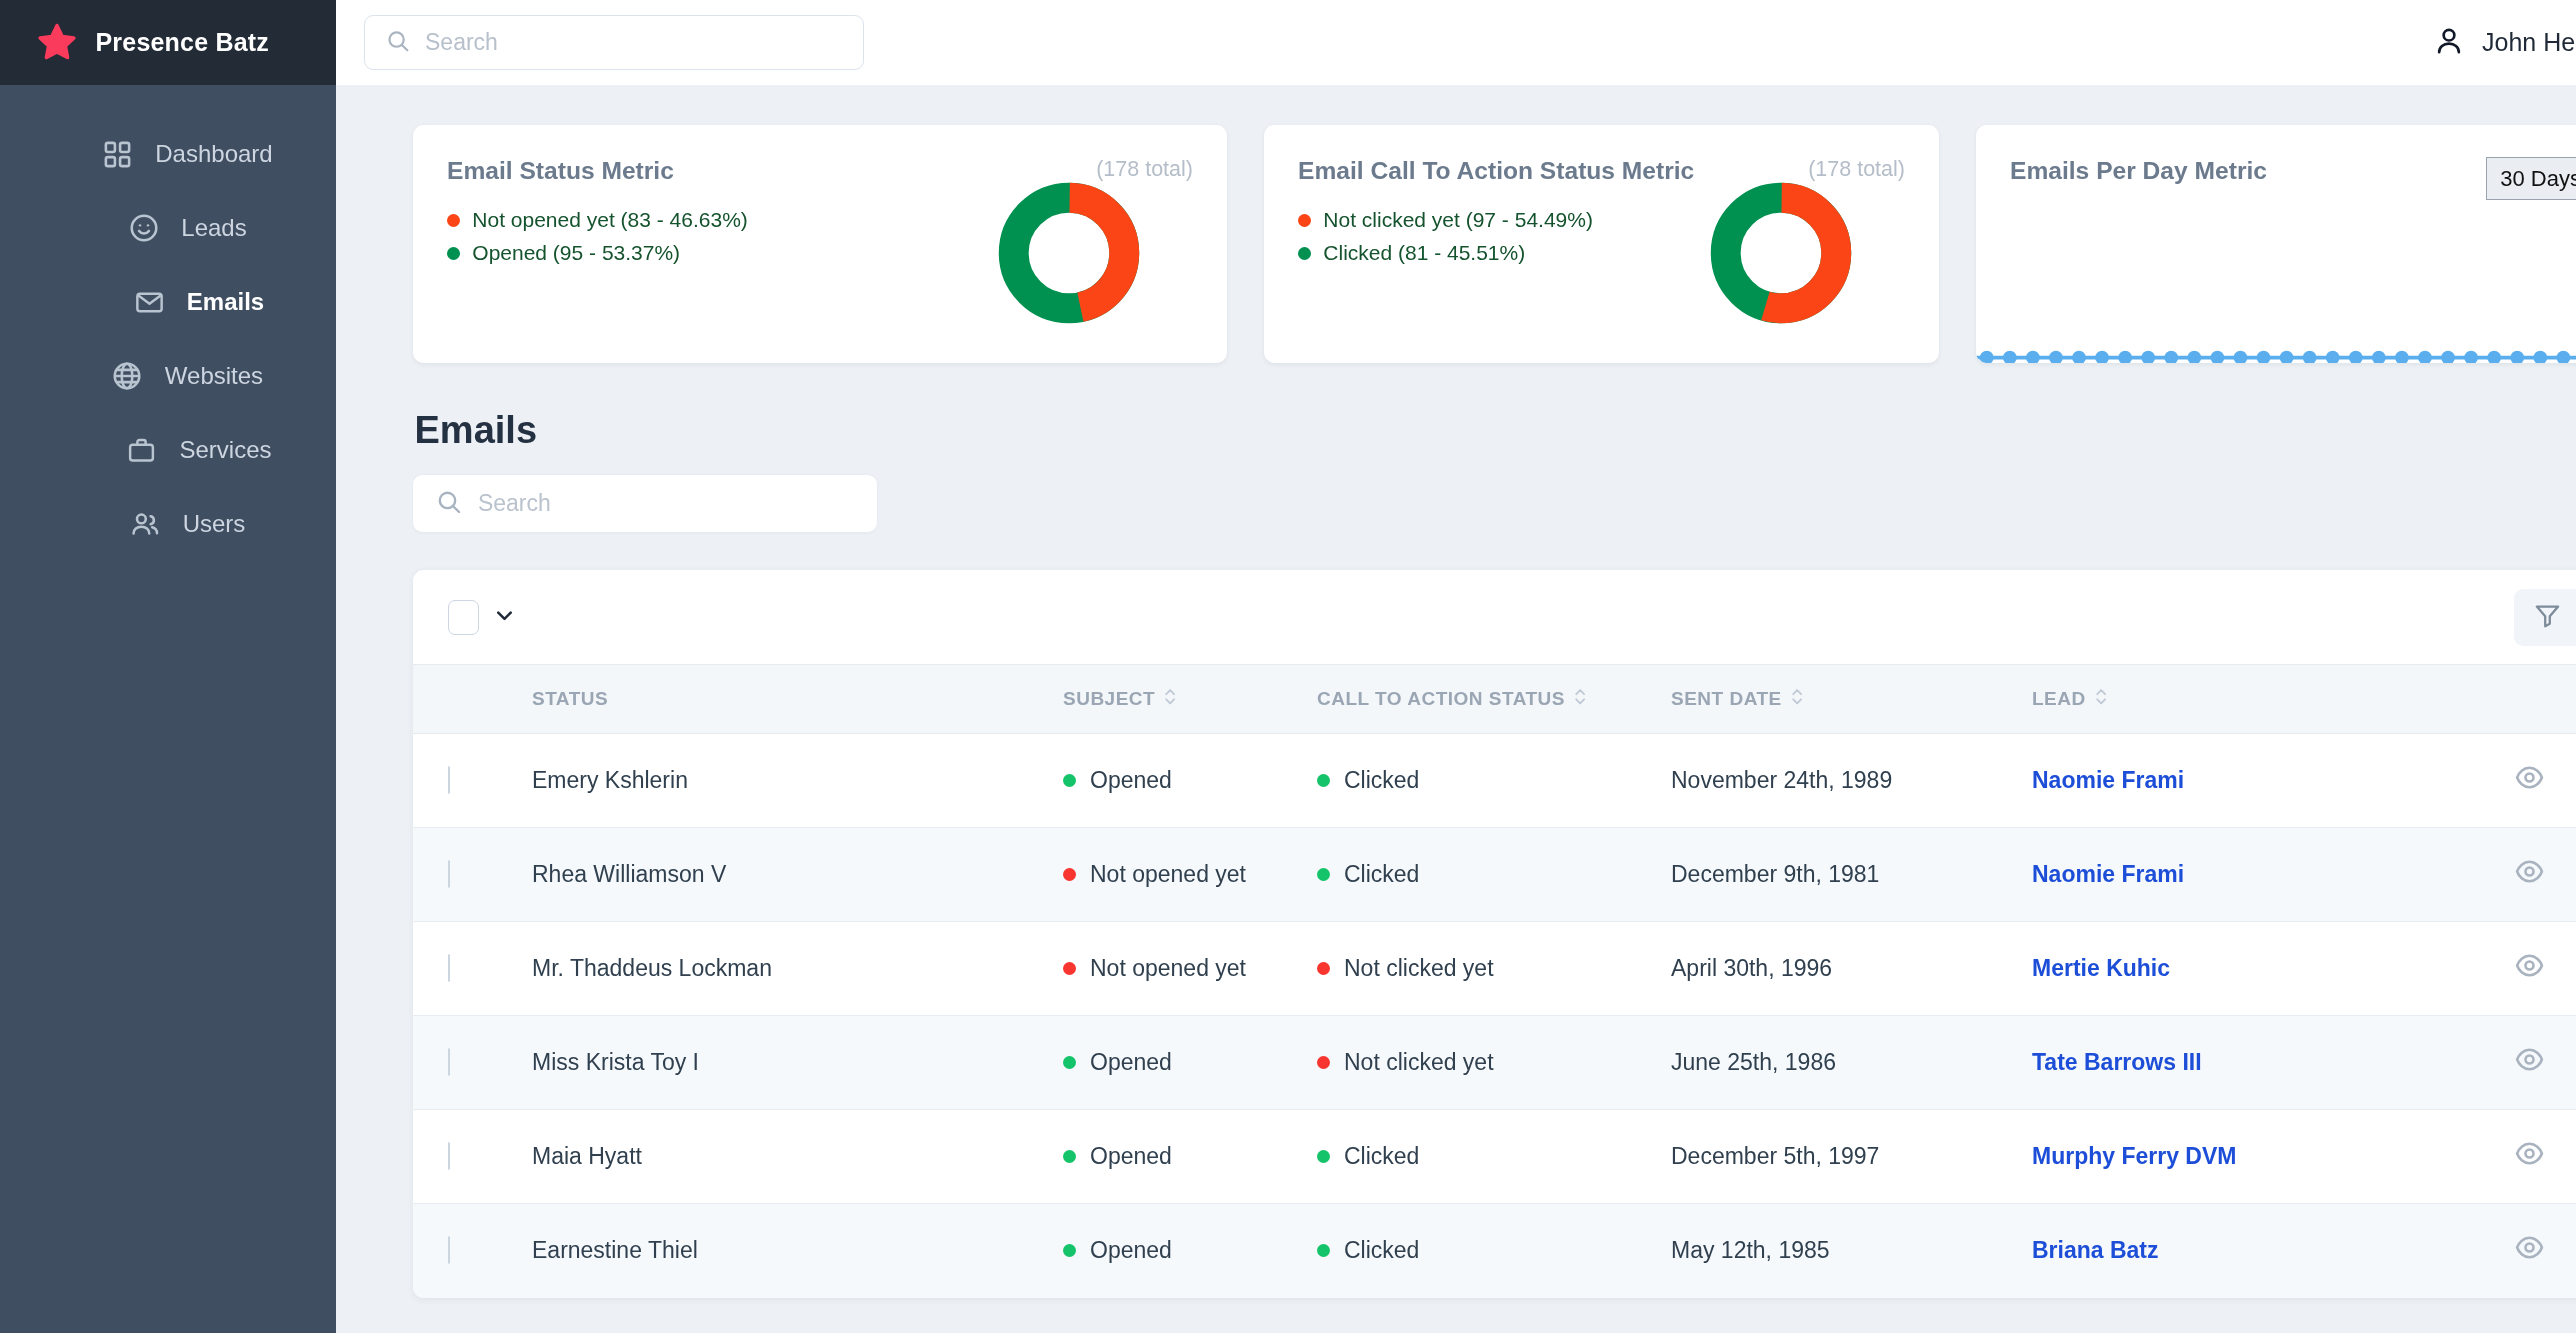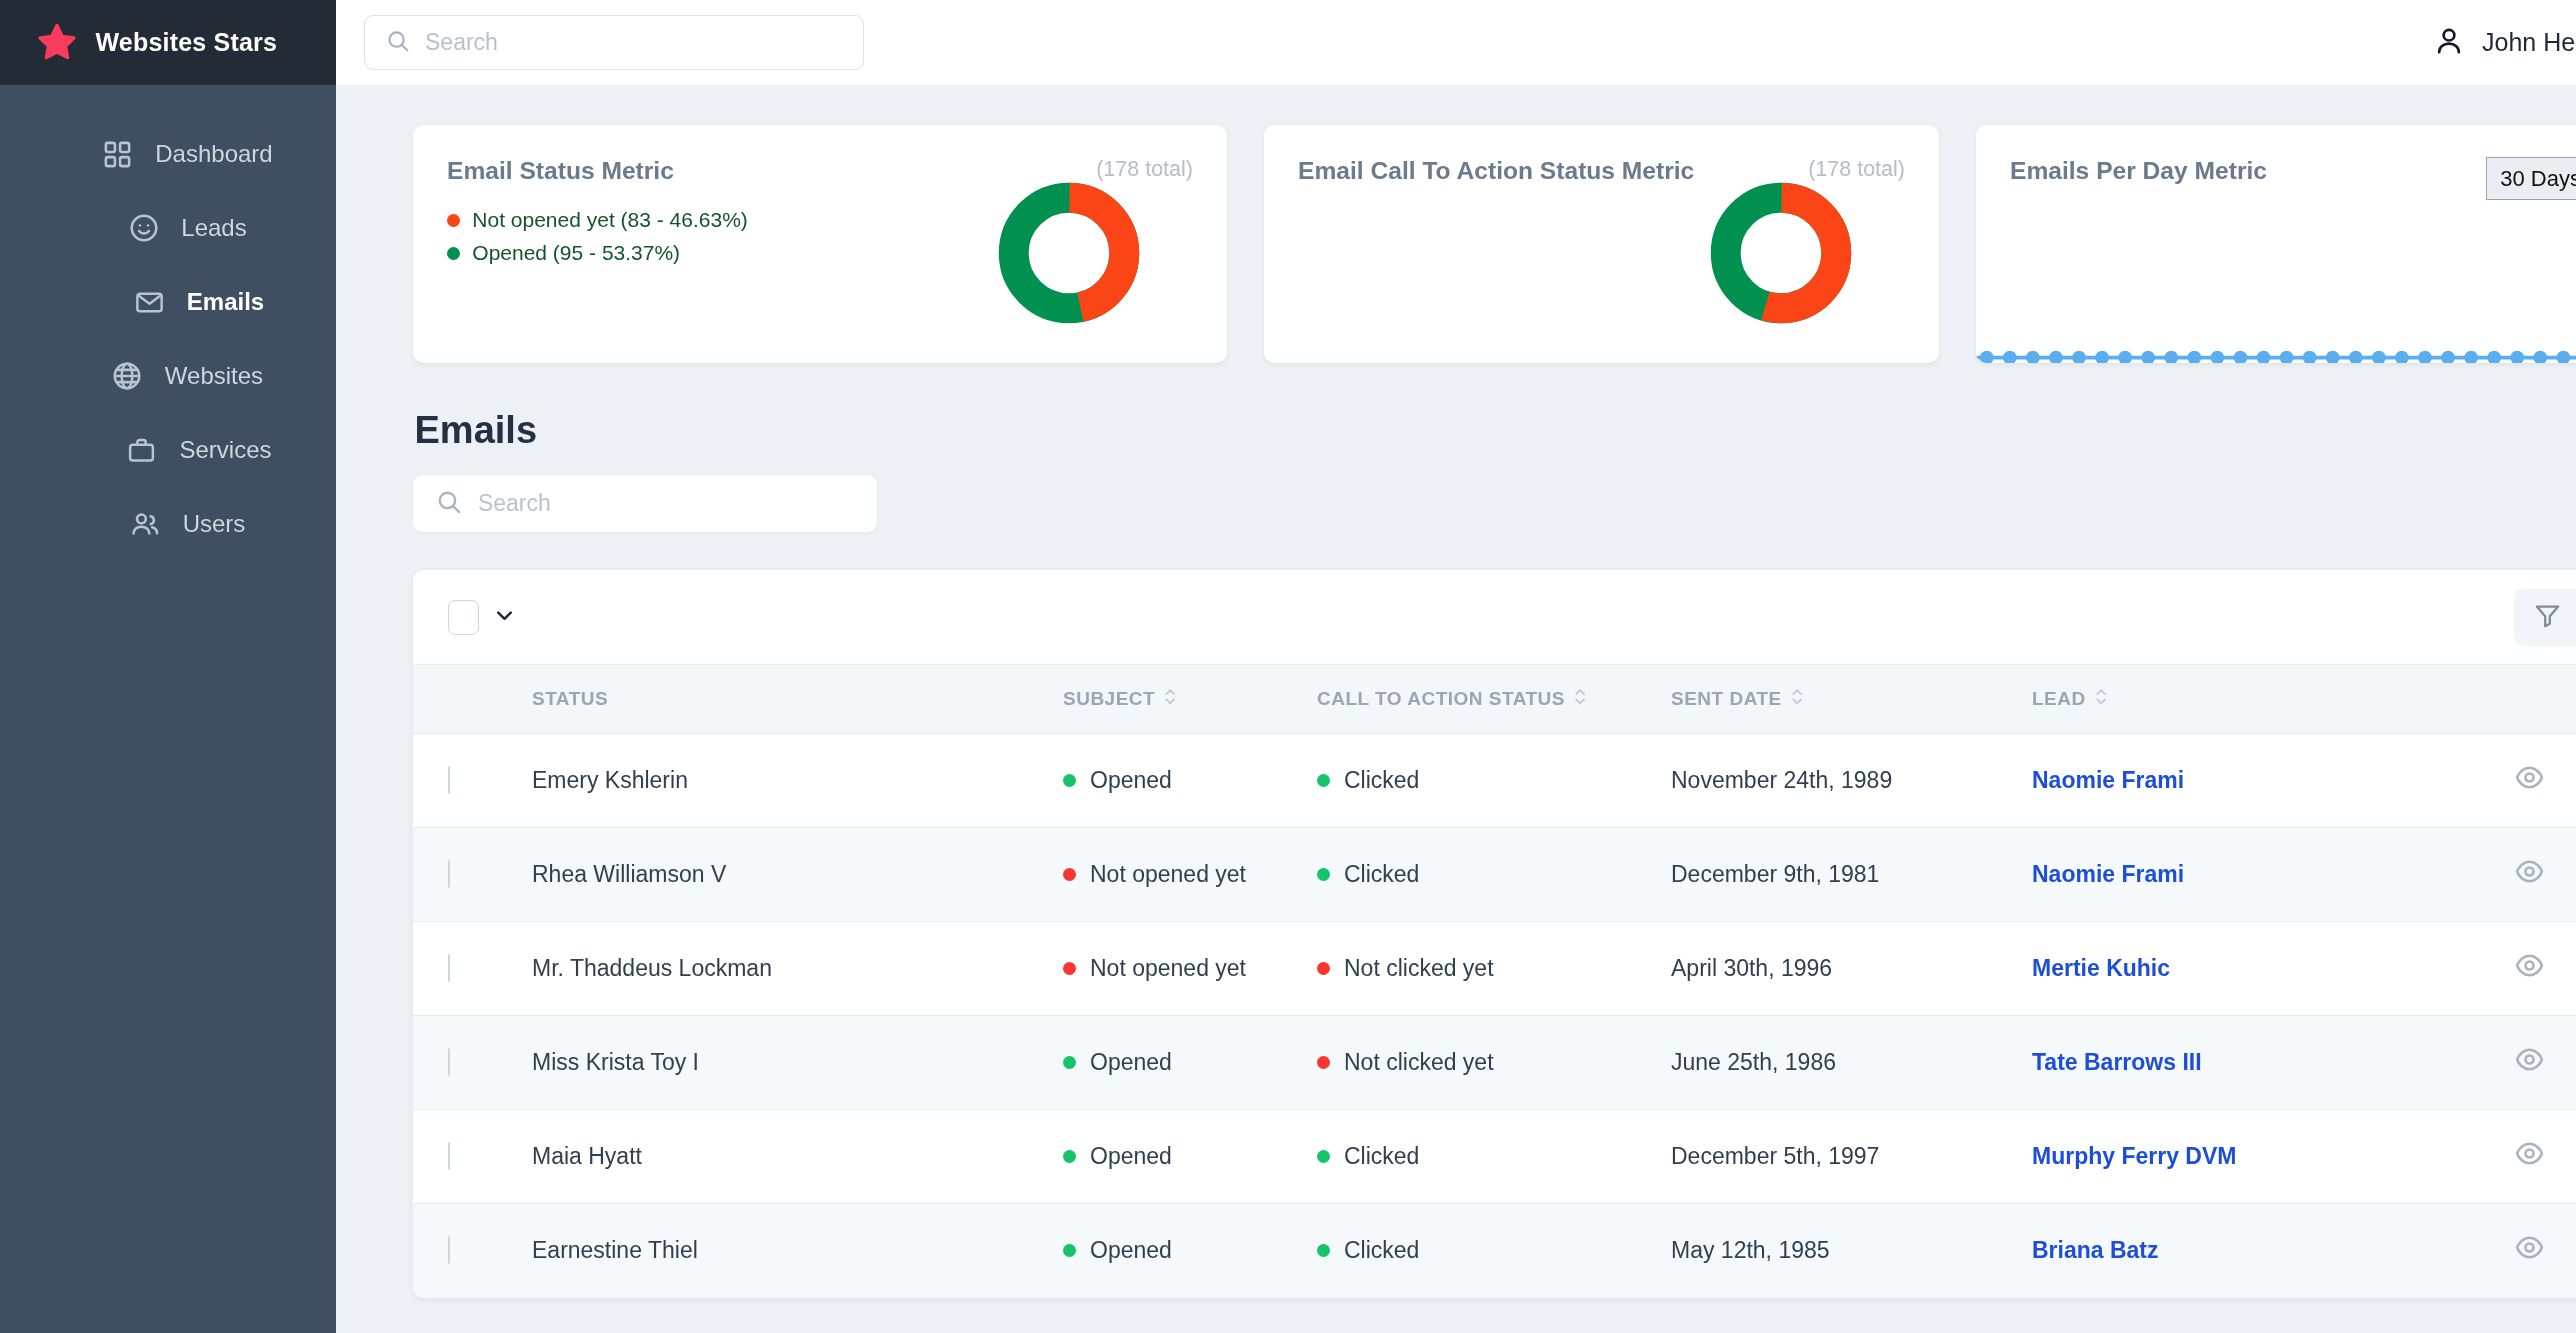--- a/index.html
+++ b/index.html
@@ -143,21 +143,21 @@
 
 <div class="app">
 
   <aside class="sidebar">
     <div class="brand">
       <span class="brand-star">
         <svg viewBox="0 0 24 24" width="40" height="40">
           <path d="M12 1.6l3.1 6.5 7 .9-5.1 4.8 1.3 6.9L12 17.4 5.7 20.7 7 13.8 1.9 9l7-.9z" fill="#fb3b5c" stroke="#fb3b5c" stroke-width="2.2" stroke-linejoin="round"></path>
         </svg>
       </span>
-      <span class="brand-name">Websites Stars</span>
+      <span class="brand-name">Presence Batz</span>
     </div>
 
     <nav class="nav">
       <div class="nav-item level1">
         <span class="ico">
           <svg viewBox="0 0 24 24" width="31" height="31" fill="none" stroke="#b9c4d1" stroke-width="2">
             <rect x="3" y="3" width="7" height="7" rx="1.5"></rect>
               <rect x="14" y="3" width="7" height="7" rx="1.5"></rect>
             <rect x="3" y="14" width="7" height="7" rx="1.5"></rect>
               <rect x="14" y="14" width="7" height="7" rx="1.5"></rect>
@@ -275,20 +275,30 @@
               <circle cx="21" cy="21" r="15.9" fill="none" stroke="#009150" stroke-width="8.6"></circle>
               <circle cx="21" cy="21" r="15.9" fill="none" stroke="#fb4516" stroke-width="8.6" stroke-dasharray="46.63 53.37" stroke-dashoffset="25"></circle>
             </svg>
           </div>
         </div>
 
         <div class="card c2">
           <div class="card-head">
             <span class="card-title">Email Call To Action Status Metric</span>
             <span class="card-total">(178 total)</span>
+          </div>
+          <div class="legend">
+            <div class="legend-row">
+              <span class="dot" style="background:#fb4516"></span>
+              <span class="legend-txt">Not clicked yet (97 - 54.49%)</span>
+            </div>
+            <div class="legend-row">
+              <span class="dot" style="background:#009150"></span>
+              <span class="legend-txt">Clicked (81 - 45.51%)</span>
+            </div>
           </div>
           <div class="donut">
             <svg viewBox="0 0 42 42" width="146" height="146">
               <circle cx="21" cy="21" r="15.9" fill="none" stroke="#009150" stroke-width="8.6"></circle>
               <circle cx="21" cy="21" r="15.9" fill="none" stroke="#fb4516" stroke-width="8.6" stroke-dasharray="54.49 45.51" stroke-dashoffset="25"></circle>
             </svg>
           </div>
         </div>
 
         <div class="card c3">

